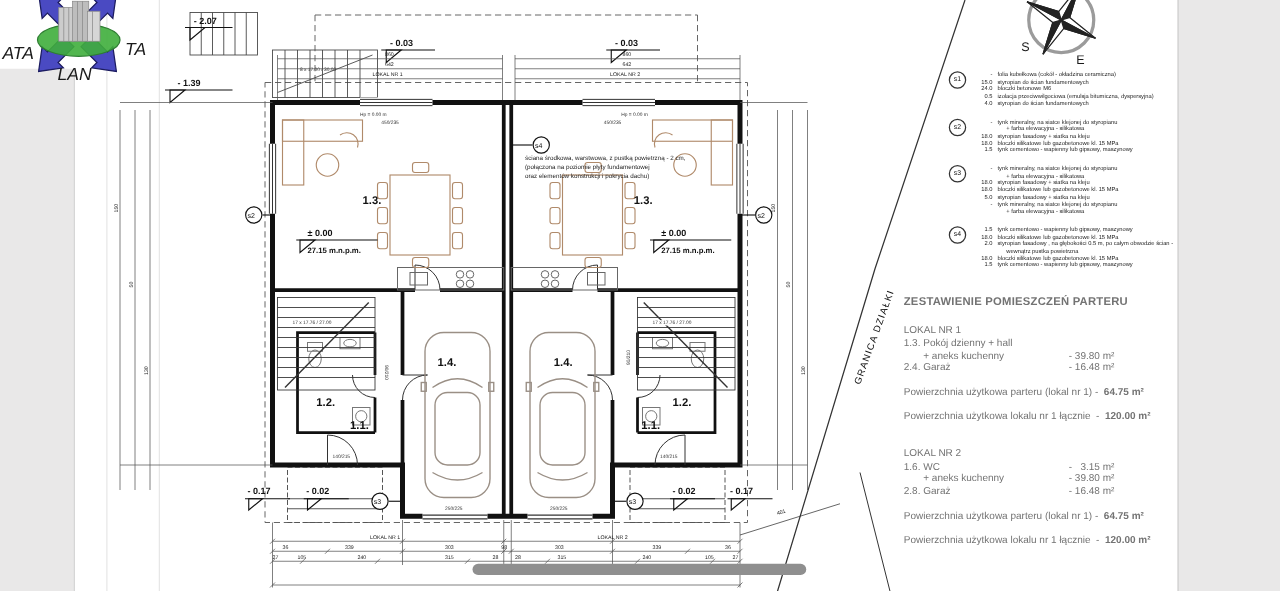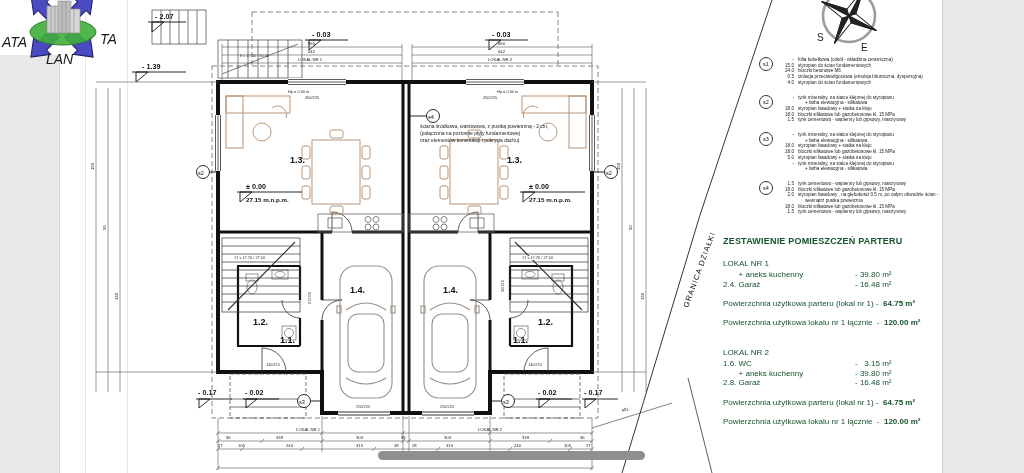--- a/index.html
+++ b/index.html
@@ -24,21 +24,21 @@
   .gran{font-size:7.6px;fill:#111;letter-spacing:1px;}
   
   #legend{left:757px;top:57px;width:186px;z-index:3;}
   .lgroup{position:relative;padding-left:26px;margin-bottom:9px;}
   .lcirc{position:absolute;left:2px;top:0px;width:12px;height:12px;border:1px solid #333;
          border-radius:50%;font-size:5.5px;line-height:12px;text-align:center;color:#111;}
   .lrow{display:grid;grid-template-columns:15px 1fr;font-size:4.6px;line-height:5.7px;color:#222;}
   .lrow .t{text-align:right;padding-right:4px;white-space:pre;}
   .lrow .t:empty ~ .d{padding-left:7px;}
   
-  #schedule{left:723px;top:236px;width:216px;z-index:3;color:#14532d;}
+  #schedule{left:723px;top:236px;width:216px;z-index:3;color:#737373;}
   #schedule .title{font-size:9px;font-weight:bold;letter-spacing:.2px;margin-bottom:13px;}
   .sec-header{font-size:8px;margin-bottom:2px;}
   .srow{display:flex;font-size:8px;line-height:9.6px;}
   .srow .lbl{width:132px;white-space:pre;}
   .srow .val{white-space:pre;}
   .total{font-size:8px;margin-top:10px;white-space:pre;}
   .total b{font-weight:bold;}
   .sec2{margin-top:21px;}
   
   #compass{left:811px;top:-21px;z-index:3;}
@@ -617,20 +617,24 @@
 </div>
 
 <div id="schedule" class="abs">
   <div class="title">ZESTAWIENIE POMIESZCZEŃ PARTERU</div>
 
   <div>
     <div class="sec-header">LOKAL NR 1</div>
     <div>
 
 
+      <div class="srow">
+        <span class="lbl">1.3. Pokój dzienny + hall</span>
+          <span class="val"></span>
+      </div>
 
       <div class="srow">
         <span class="lbl">       + aneks kuchenny</span>
           <span class="val">- 39.80 m²</span>
       </div>
 
       <div class="srow">
         <span class="lbl">2.4. Garaż</span>
           <span class="val">- 16.48 m²</span>
       </div>

